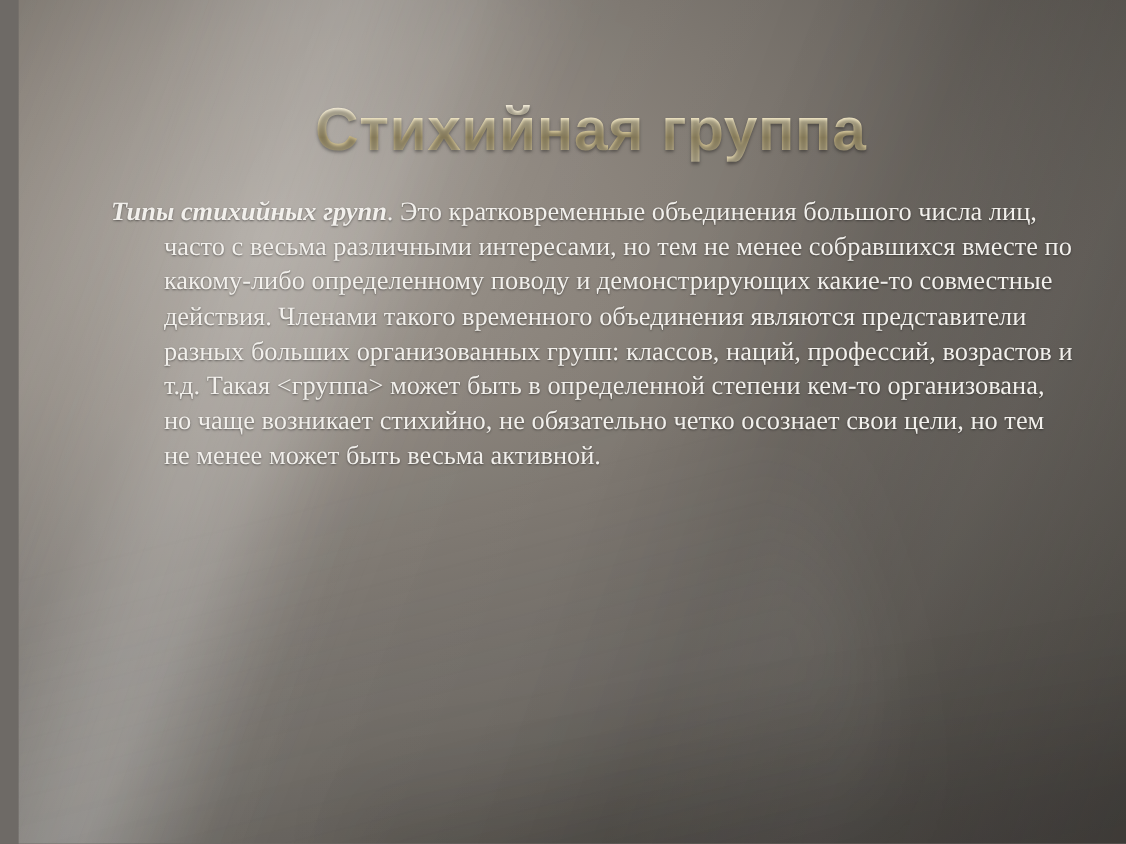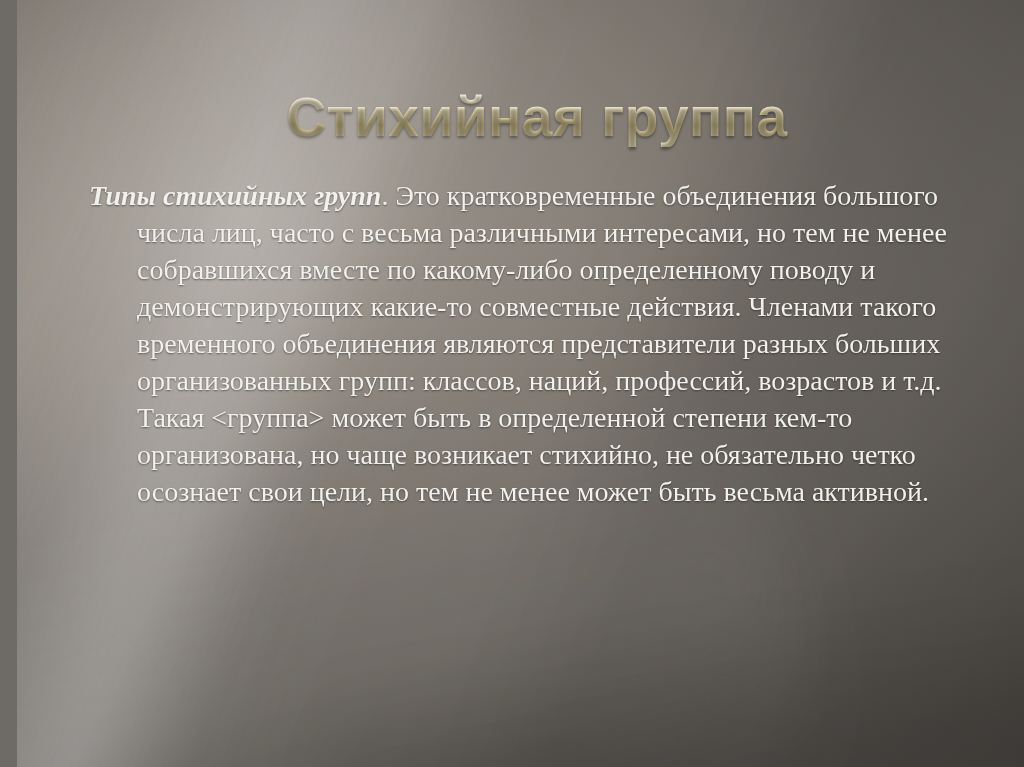--- a/index.html
+++ b/index.html
@@ -89,24 +89,24 @@
     color: #efe6c8;
     background: linear-gradient(180deg, #fffaf0 0%, #f3e7c0 38%, #c9b887 62%, #efe3bd 100%);
     -webkit-background-clip: text;
     background-clip: text;
     -webkit-text-fill-color: transparent;
     text-shadow: 0 2px 3px rgba(0,0,0,0.35);
   }
 
   .body-text {
     position: absolute;
-    left: 72px;
+    left: 84px;
     top: 178px;
     width: 876px;
-    font-size: 28px;
+    font-size: 24px;
     line-height: 1.32;
     color: #f2f0ec;
     text-indent: 0;
     text-shadow: 0 1px 2px rgba(0,0,0,0.45);
   }
 
   .body-text .lead {
     font-weight: bold;
     font-style: italic;
   }

